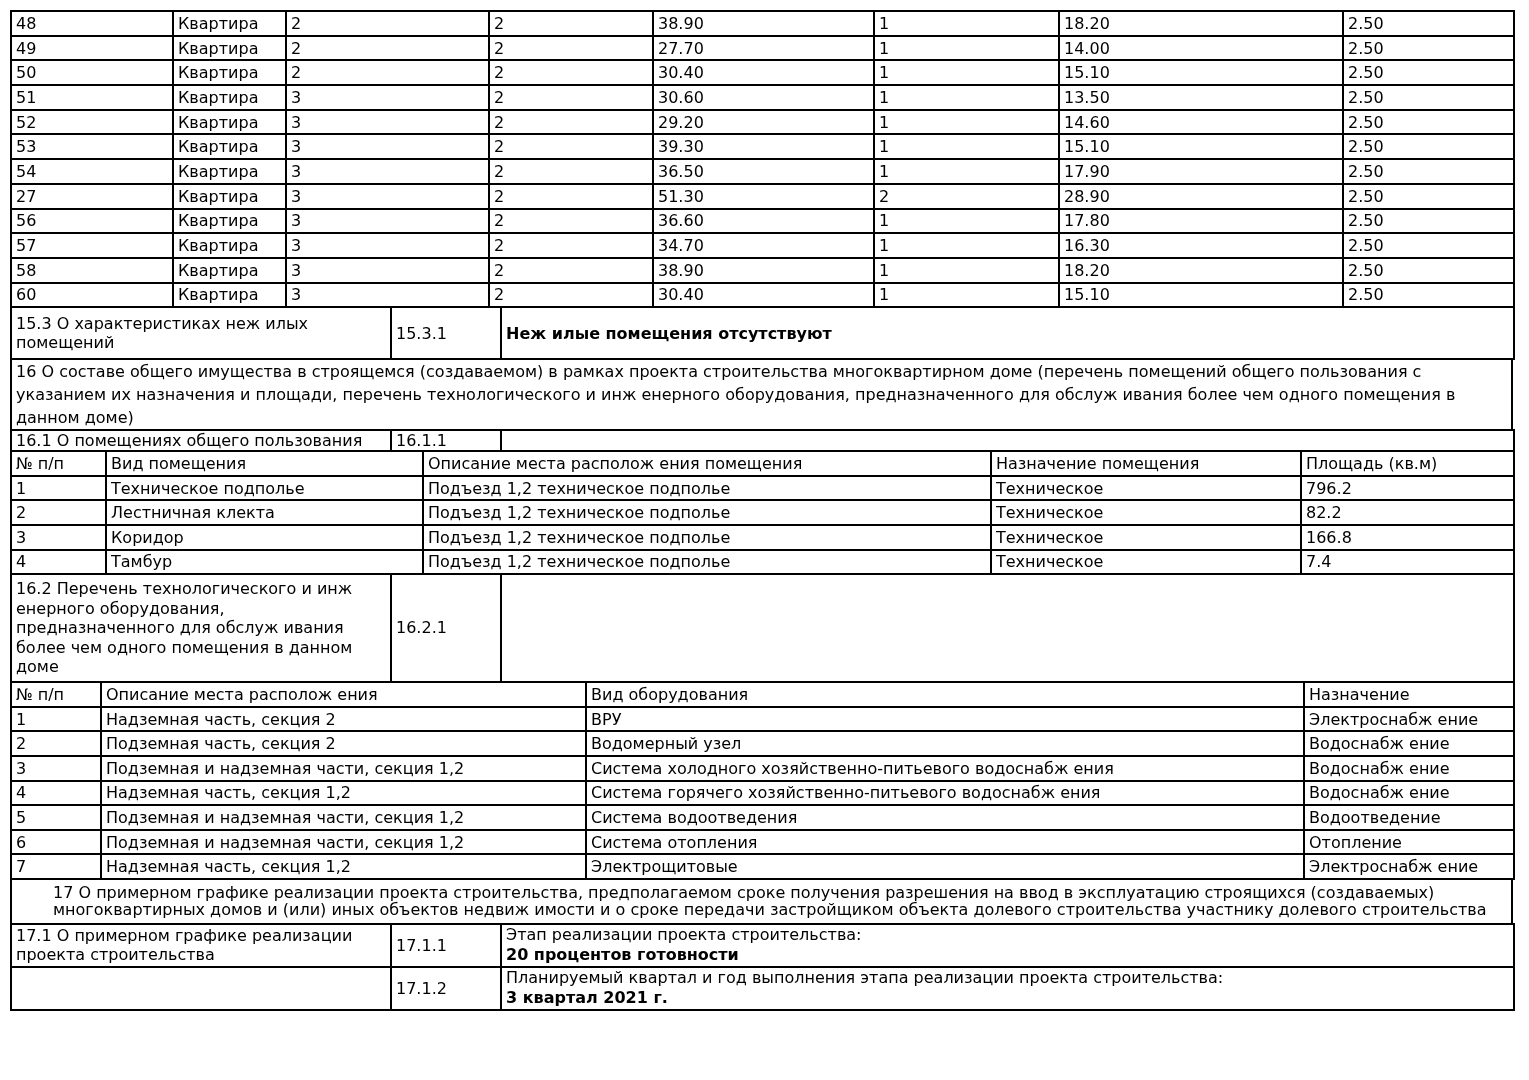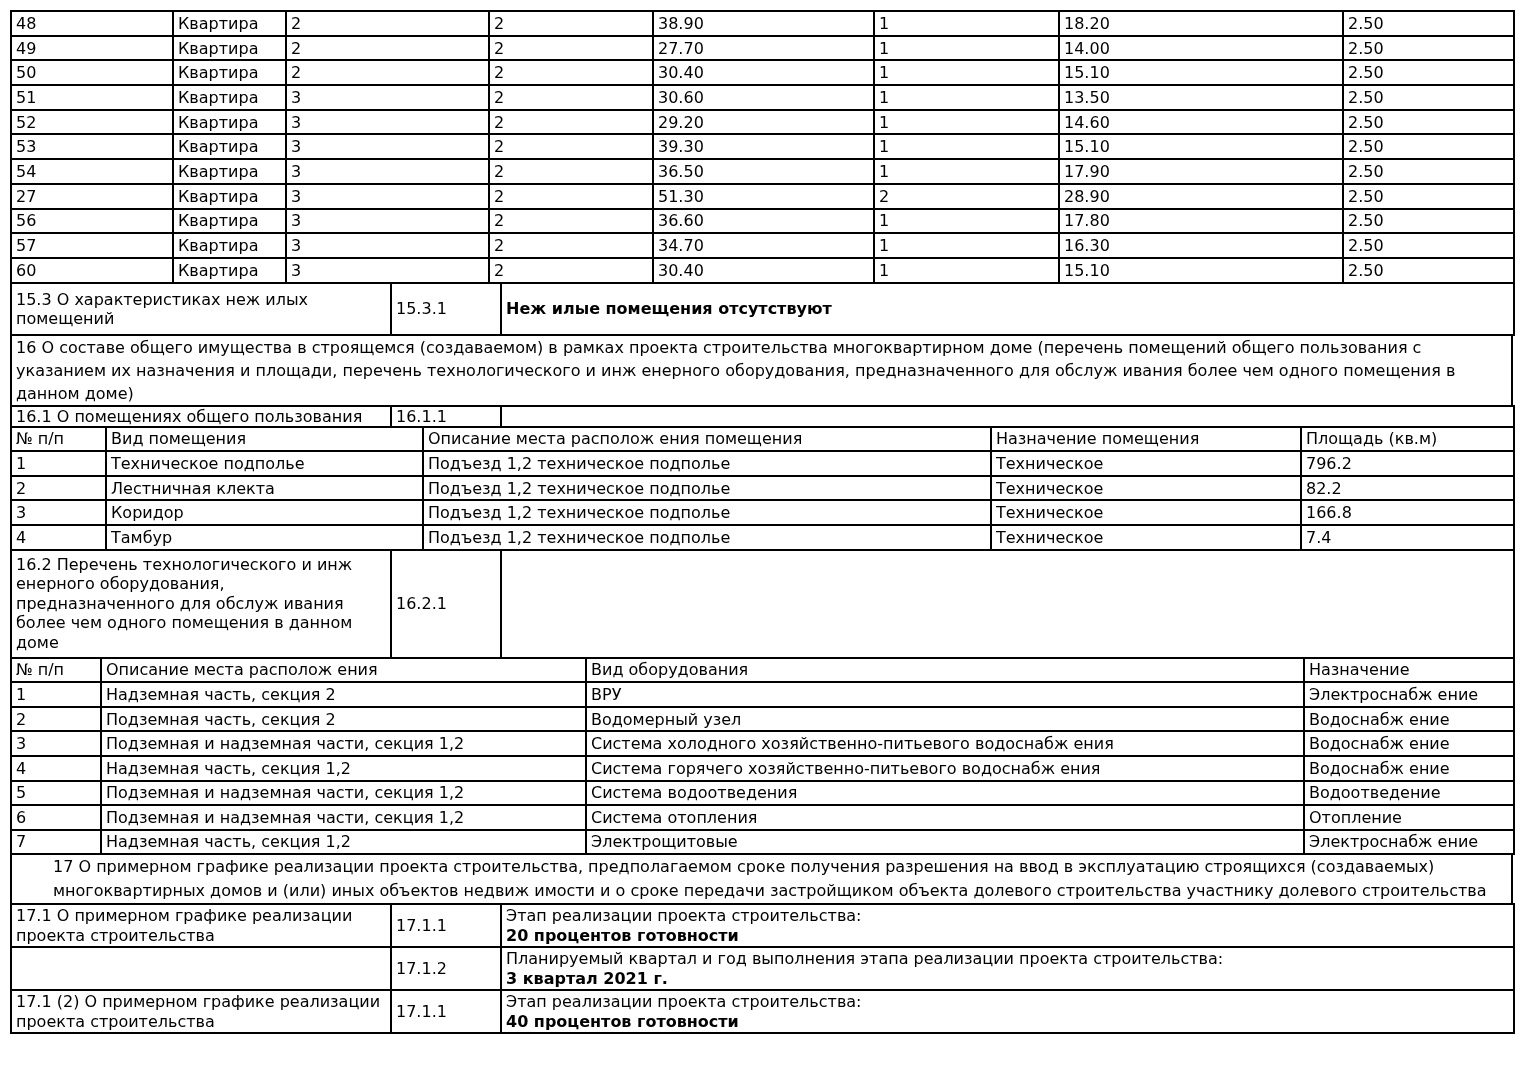--- a/index.html
+++ b/index.html
@@ -32,21 +32,21 @@
     vertical-align: middle;
     overflow: hidden;
   }
   .nowrap td, td.nowrap { white-space: nowrap; }
   .apartments td { height: 22.7px; }
   .common td, .equipment td { height: 22.6px; }
   .sec153 td { height: 50px; line-height: 19px; }
   .fulltext16 td { height: 39px; line-height: 23px; }
   .sec161 td { height: 18px; }
   .sec162 td { height: 106px; line-height: 19.5px; }
-  .fulltext17 td { height: 43px; line-height: 24px; padding-left: 41px; }
+  .fulltext17 td { height: 43px; line-height: 17px; padding-left: 41px; }
   .schedule td { height: 41px; line-height: 19.5px; }
   .wrap { white-space: normal; }
   .bold { font-weight: bold; }
   .vline { line-height: 20px; }
 </style>
 </head>
 <body>
 
 <div class="page">
 
@@ -166,20 +166,30 @@
           <td>57</td>
           <td>Квартира</td>
           <td>3</td>
           <td>2</td>
           <td>34.70</td>
           <td>1</td>
           <td>16.30</td>
           <td>2.50</td>
         </tr>
 
+        <tr>
+          <td>58</td>
+          <td>Квартира</td>
+          <td>3</td>
+          <td>2</td>
+          <td>38.90</td>
+          <td>1</td>
+          <td>18.20</td>
+          <td>2.50</td>
+        </tr>
 
 
         <tr>
           <td>60</td>
           <td>Квартира</td>
           <td>3</td>
           <td>2</td>
           <td>30.40</td>
           <td>1</td>
           <td>15.10</td>
@@ -388,25 +398,17 @@
 
         <tr>
           <td class="wrap"></td>
           <td>17.1.2</td>
           <td>
             <div class="vline">Планируемый квартал и год выполнения этапа реализации проекта строительства:</div>
             <div class="vline bold">3 квартал 2021 г.</div>
           </td>
         </tr>
 
-        <tr>
-          <td class="wrap">17.1 (2) О примерном графике реализации проекта строительства</td>
-          <td>17.1.1</td>
-          <td>
-            <div class="vline">Этап реализации проекта строительства:</div>
-            <div class="vline bold">40 процентов готовности</div>
-          </td>
-        </tr>
 
     </tbody>
   </table>
 
 </div>
 
 </body></html>

